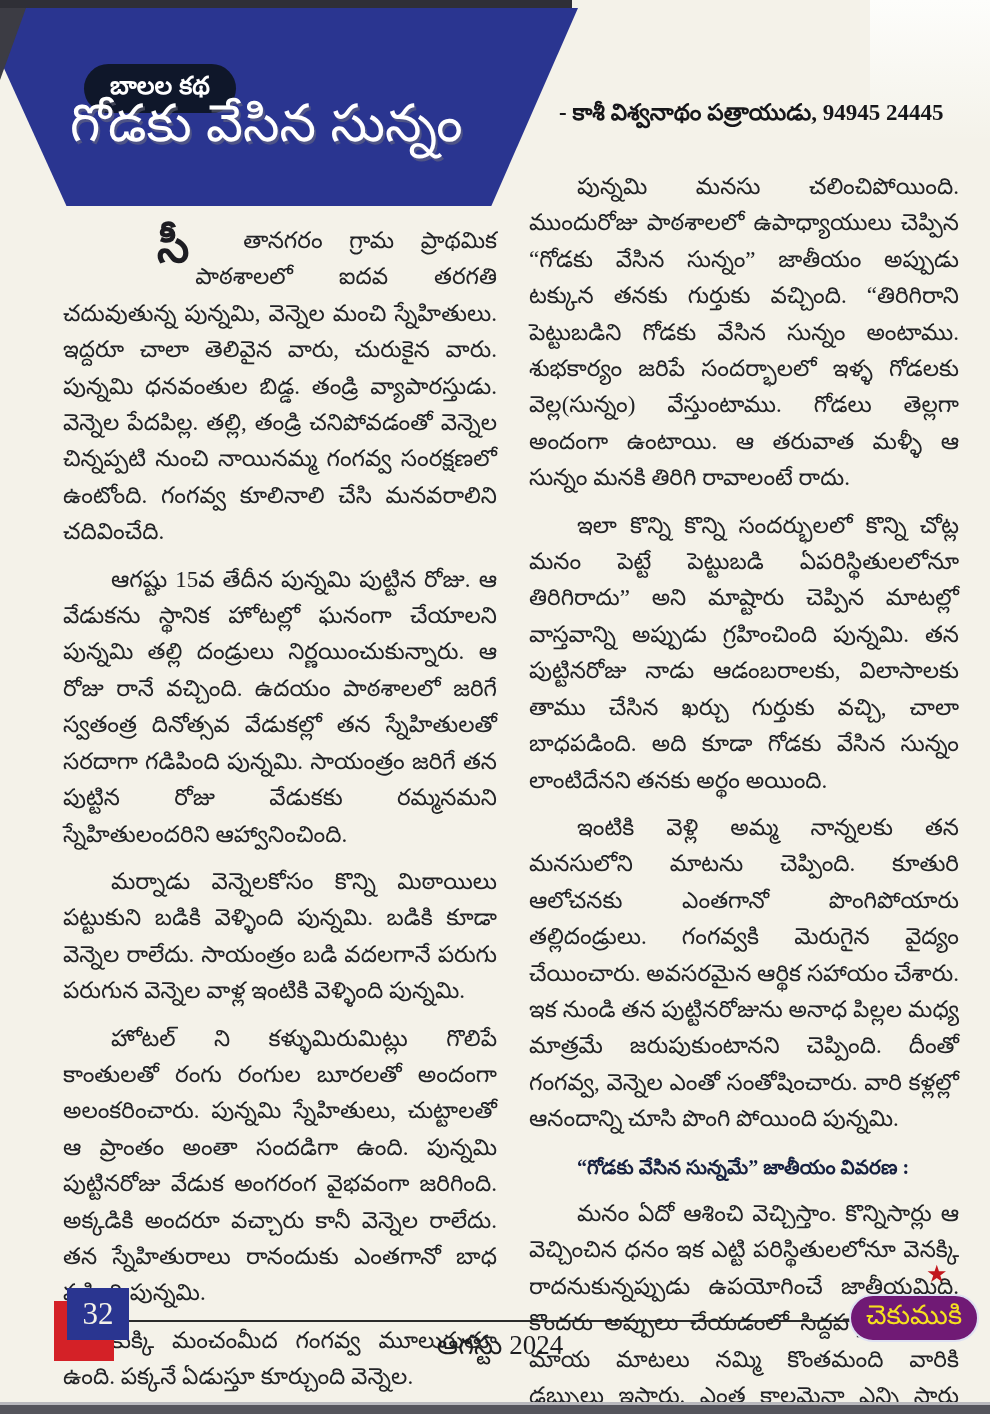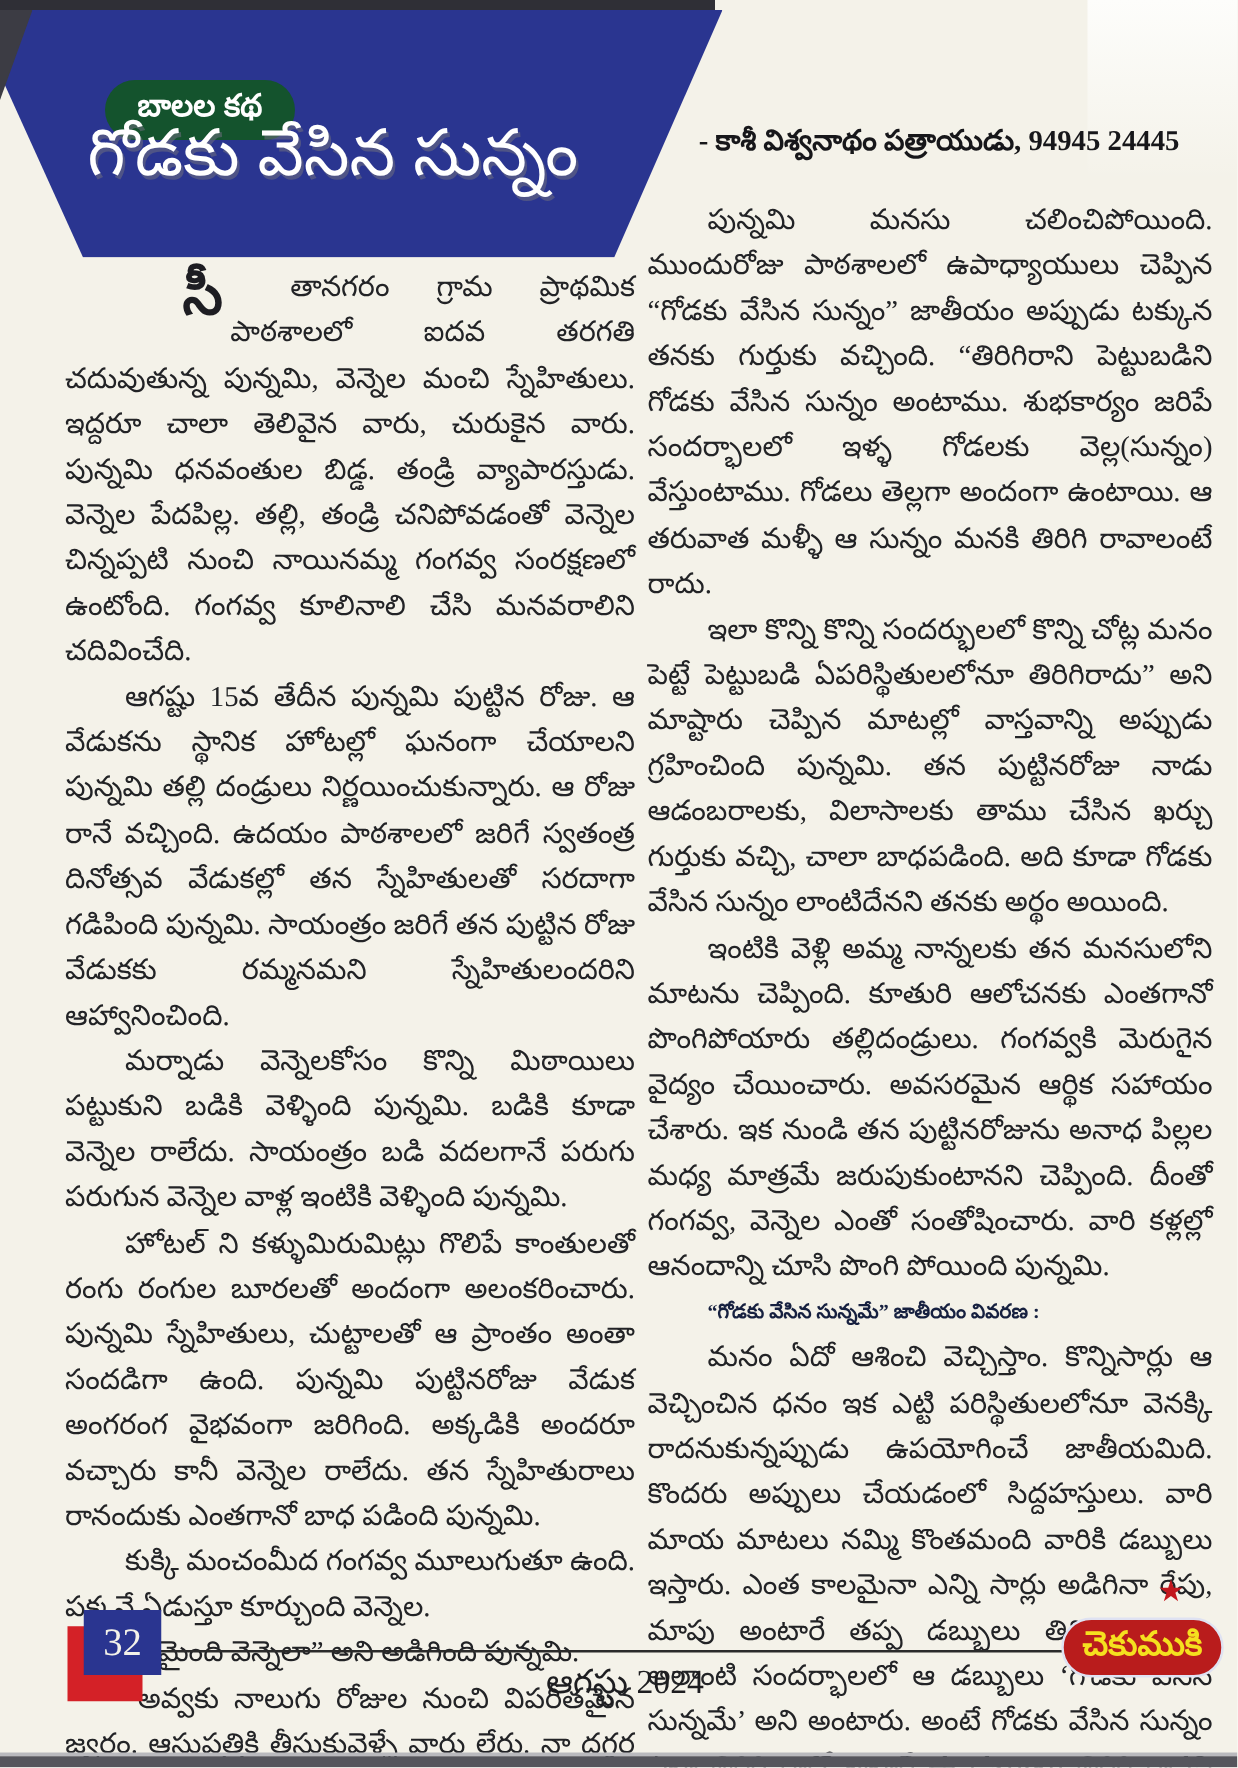--- a/index.html
+++ b/index.html
@@ -23,21 +23,21 @@
     background:#2a3590;
     clip-path:polygon(0% 0%,100% 0%,85% 100%,11.5% 100%,0% 26%);
   }
   .corner-shadow{
     position:absolute;left:0;top:8px;width:26px;height:72px;
     background:#3c3c44;
     clip-path:polygon(0 0,100% 0,0 100%);
   }
   .category-pill{
     position:absolute;left:84px;top:64px;
-    background:#14532d;color:#ffffff;
+    background:#0f172a;color:#ffffff;
     font-family:"Liberation Sans", sans-serif;
     font-weight:bold;font-size:25px;
     padding:7px 26px;border-radius:26px;
   }
   .page-title{
     position:absolute;left:70px;top:96px;width:470px;
     color:#ffffff;
     font-family:"Liberation Sans", sans-serif;
     font-weight:normal;font-size:52px;line-height:1.05;
     text-shadow:2px 3px 0 rgba(110,110,125,0.55);
@@ -50,51 +50,51 @@
   }
 
   
   .col{
     position:absolute;
     font-size:23px;line-height:36.4px;
     color:#222326;text-align:justify;
   }
   .col-left{left:52px;top:212px;width:456px;height:1075px;}
   .col-right{left:518px;top:158px;width:452px;height:1135px;}
-  .col p{margin:0;text-indent:48px;}
+  .col p{margin:11px;text-indent:48px;}
   .lead{text-indent:0;}
   .drop-cap{
     float:left;
     font-size:46px;line-height:40px;
     padding:4px 6px 0 46px;
     color:#1d1d22;font-weight:bold;
   }
   .section-heading{
     margin:0;font-weight:bold;color:#16203f;
-    font-size:16px;text-indent:0;
+    font-size:20px;text-indent:0;
   }
 
   
   .footer-line{position:absolute;left:118px;top:1320px;width:736px;height:2px;background:#2b2b2b;}
   .pagenum-red{position:absolute;left:54px;top:1301px;width:60px;height:60px;background:#d42127;}
   .pagenum-blue{
     position:absolute;left:67px;top:1288px;width:62px;height:52px;background:#2a3590;
     color:#f4f2e9;font-size:31px;display:flex;align-items:center;justify-content:center;
     font-family:"Liberation Serif", serif;
   }
   .issue-date{
     position:absolute;left:380px;top:1330px;width:240px;
     text-align:center;font-size:27px;color:#1d1d20;
     font-family:"Liberation Serif", serif;
   }
   .logo-pill{
     position:absolute;left:849px;top:1294px;width:130px;height:48px;
-    background:#b91c1c;border:2px solid #dfe2f2;border-radius:26px;
+    background:#701a75;border:2px solid #dfe2f2;border-radius:26px;
     display:flex;align-items:center;justify-content:center;
-    color:#f5e01f;font-weight:bold;font-size:27px;
+    color:#f5e01f;font-weight:normal;font-size:27px;
     font-family:"Liberation Sans", sans-serif;
     box-sizing:border-box;
   }
   .logo-star{
     position:absolute;left:926px;top:1262px;
     color:#c2171d;font-size:24px;line-height:1;
   }
 </style>
 </head>
 <body>

